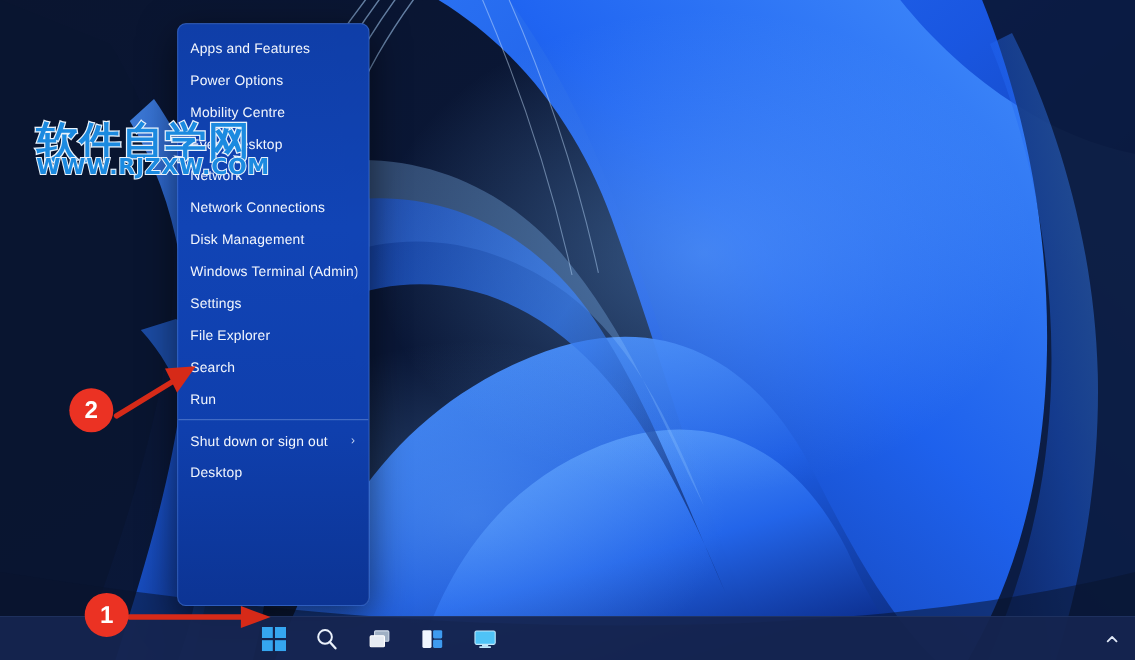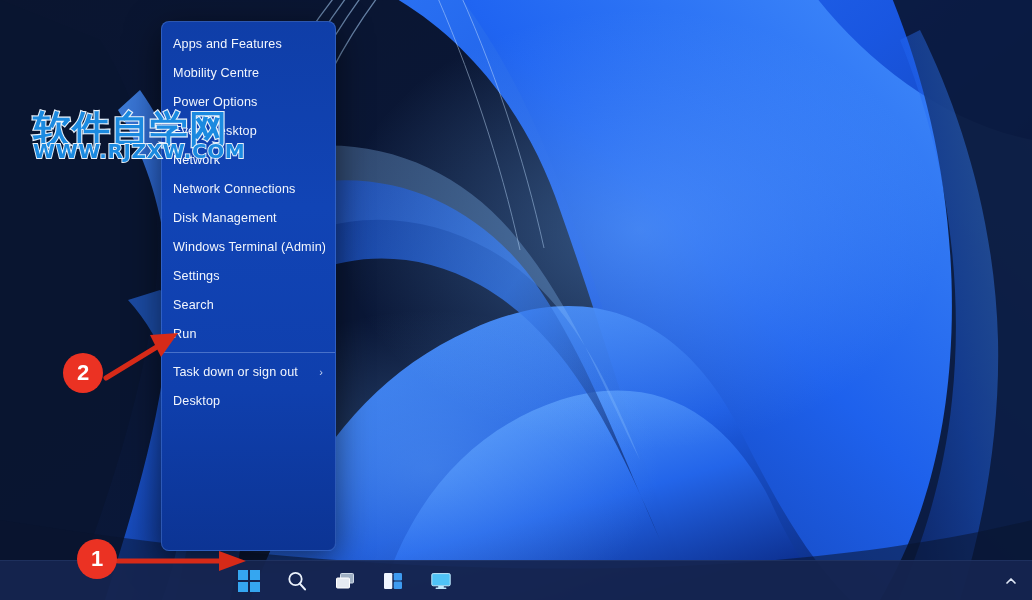--- a/index.html
+++ b/index.html
@@ -266,54 +266,57 @@
 
       <path d="M0,520 C220,555 420,572 620,568 C800,564 930,545 1032,520 L1032,600 L0,600 Z" fill="#09142e" opacity="0.55"></path>
     </svg>
   </div>
 
   <div id="winx-menu">
     <div class="menu-item">
       <span class="mi-label">Apps and Features</span>
     </div>
     <div class="menu-item">
+      <span class="mi-label">Power Options</span>
+    </div>
+    <div class="menu-item">
       <span class="mi-label">Mobility Centre</span>
     </div>
     <div class="menu-item">
-      <span class="mi-label">Power Options</span>
-    </div>
-    <div class="menu-item">
       <span class="mi-label">Event Desktop</span>
     </div>
     <div class="menu-item">
       <span class="mi-label">Network</span>
     </div>
     <div class="menu-item">
       <span class="mi-label">Network Connections</span>
     </div>
     <div class="menu-item">
       <span class="mi-label">Disk Management</span>
     </div>
     <div class="menu-item">
       <span class="mi-label">Windows Terminal (Admin)</span>
     </div>
     <div class="menu-item">
       <span class="mi-label">Settings</span>
     </div>
     <div class="menu-item">
+      <span class="mi-label">File Explorer</span>
+    </div>
+    <div class="menu-item">
       <span class="mi-label">Search</span>
     </div>
     <div class="menu-item">
       <span class="mi-label">Run</span>
     </div>
 
     <div class="menu-sep"></div>
 
     <div class="menu-item">
-      <span class="mi-label">Task down or sign out</span>
+      <span class="mi-label">Shut down or sign out</span>
       <span class="mi-chevron">›</span>
     </div>
     <div class="menu-item">
       <span class="mi-label">Desktop</span>
     </div>
   </div>
 
   <div id="watermark">
     <div class="wm-cn">软件自学网</div>
     <div class="wm-url">WWW.RJZXW.COM</div>

